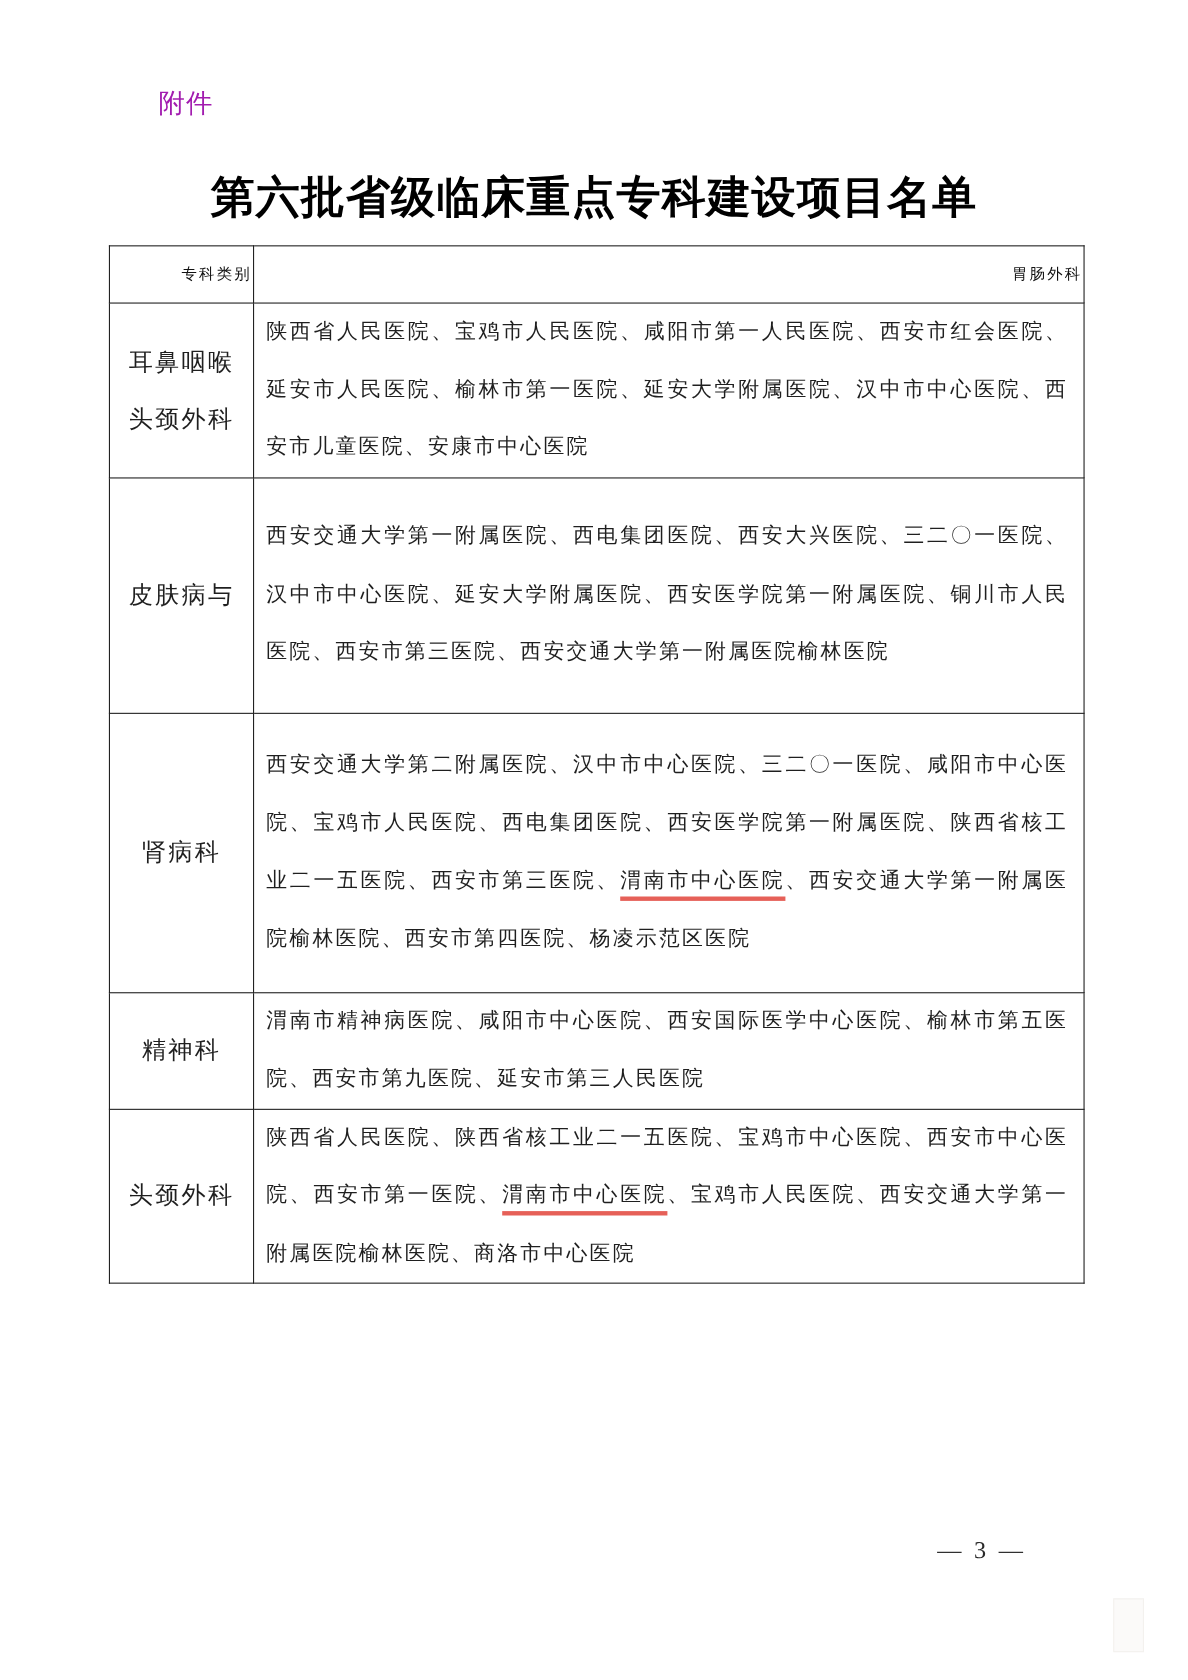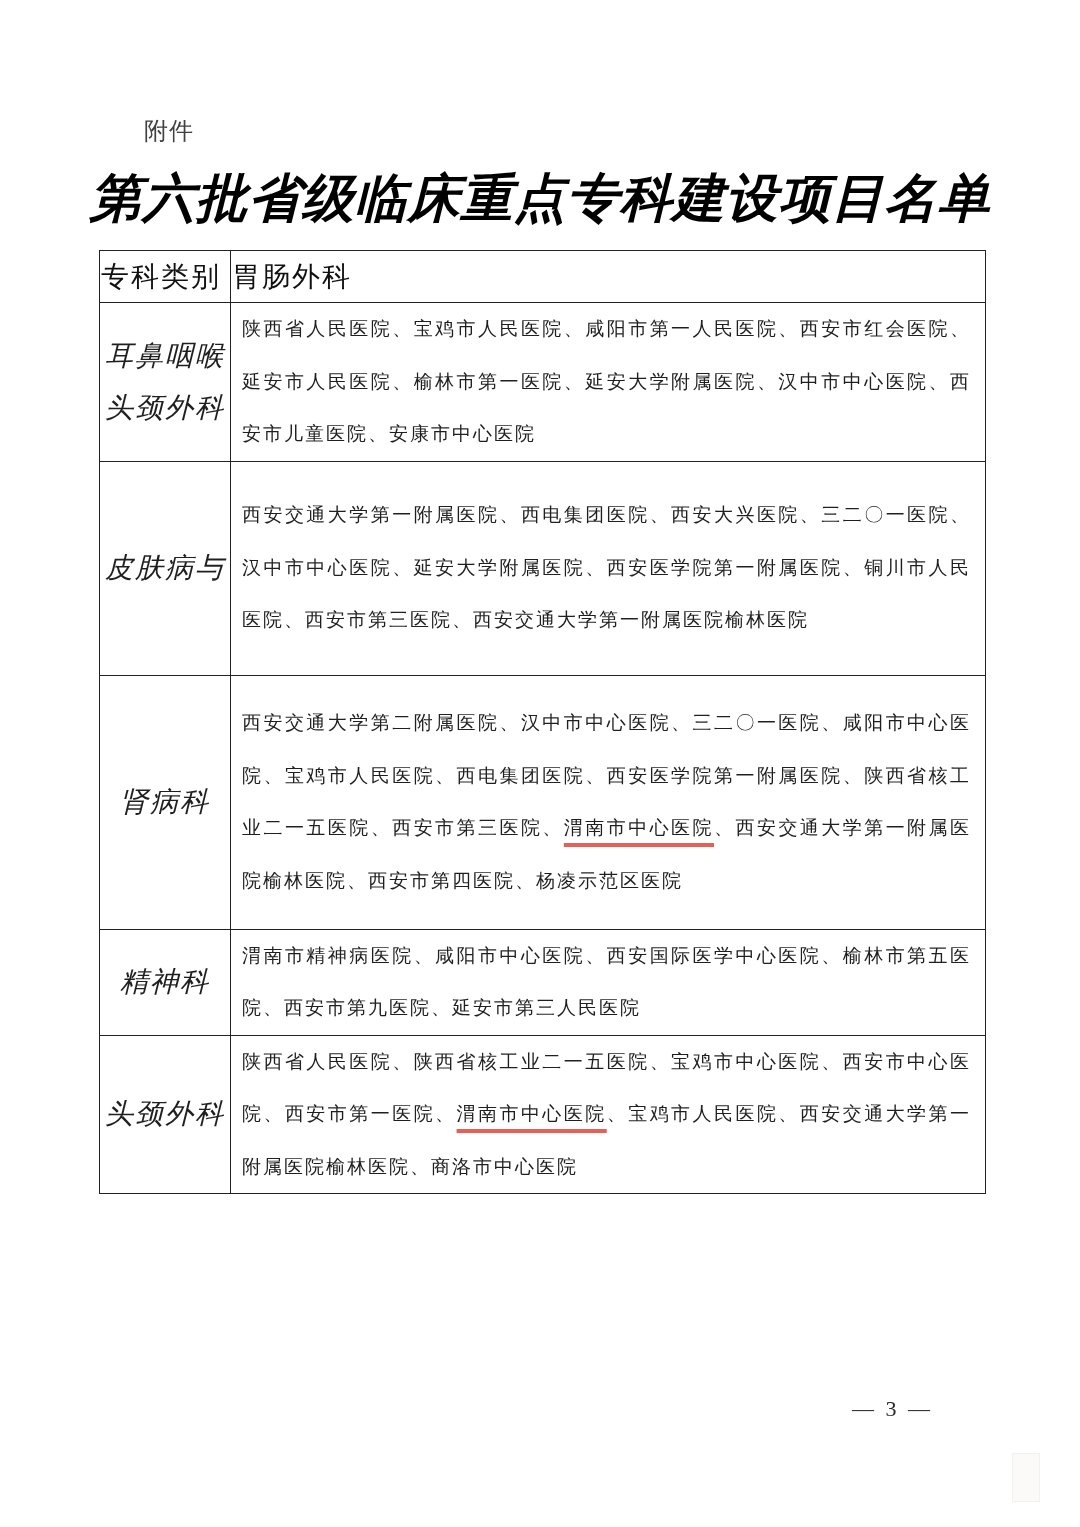--- a/index.html
+++ b/index.html
@@ -10,68 +10,66 @@
   .page {
     position: relative;
     width: 1080px;
     height: 1527px;
     background: #ffffff;
     overflow: hidden;
     font-family: "Liberation Serif", "DejaVu Serif", serif;
     color: #1f1f1f;
   }
   .attachment-label {
-    padding-top: 115px;
+    padding-top: 78px;
     margin-left: 144px;
     font-family: "Liberation Sans", "DejaVu Sans", sans-serif;
     font-size: 24px;
     font-weight: 500;
-    color: #404040;
+    color: #a21caf;
     letter-spacing: 1px;
   }
   .doc-title {
-    margin-top: 17px;
+    margin-top: 42px;
     text-align: center;
-    font-size: 52px;
+    font-size: 40px;
     font-weight: bold;
     color: #000;
     letter-spacing: 1px;
     font-family: "Liberation Serif", "DejaVu Serif", serif;
-    font-style: italic;
   }
   table.spec-table {
     margin: 16px 0 0 99px;
     width: 886px;
     border-collapse: collapse;
     table-layout: fixed;
   }
   table.spec-table td, table.spec-table th {
     border: 1.5px solid #222;
     vertical-align: middle;
     font-weight: normal;
   }
   col.c-cat { width: 131px; }
   col.c-units { width: 755px; }
   tr.head-row { height: 52px; }
   .head-cell {
     font-family: "Liberation Sans", "DejaVu Sans", sans-serif;
-    font-size: 28px;
+    font-size: 14px;
     font-weight: 600;
-    text-align: left;
+    text-align: right;
     color: #111;
     letter-spacing: 2px;
   }
   .cat-cell {
     text-align: center;
     white-space: pre-line;
-    font-size: 28px;
+    font-size: 22px;
     letter-spacing: 2px;
     line-height: 52px;
     color: #1f1f1f;
-    font-style: italic;
   }
   .units-cell {
     font-size: 19px;
     letter-spacing: 2px;
     line-height: 52.5px;
     text-align: justify;
     text-align-last: left;
     padding: 0 14px 0 11px;
     color: #1f1f1f;
   }

